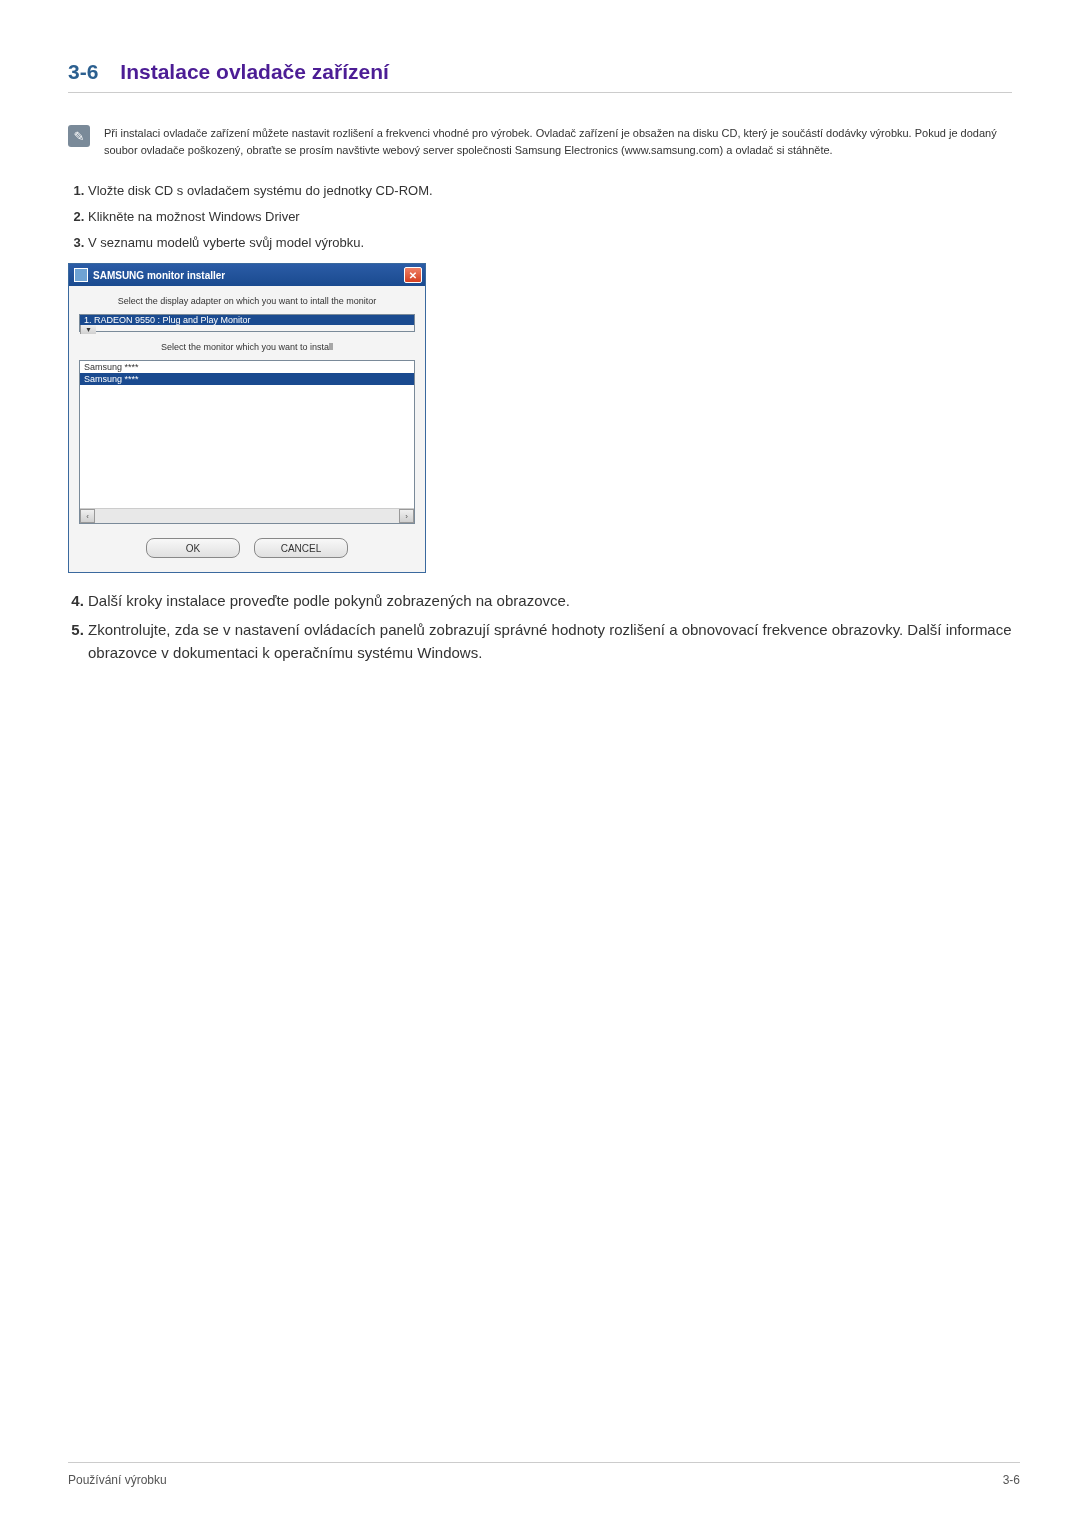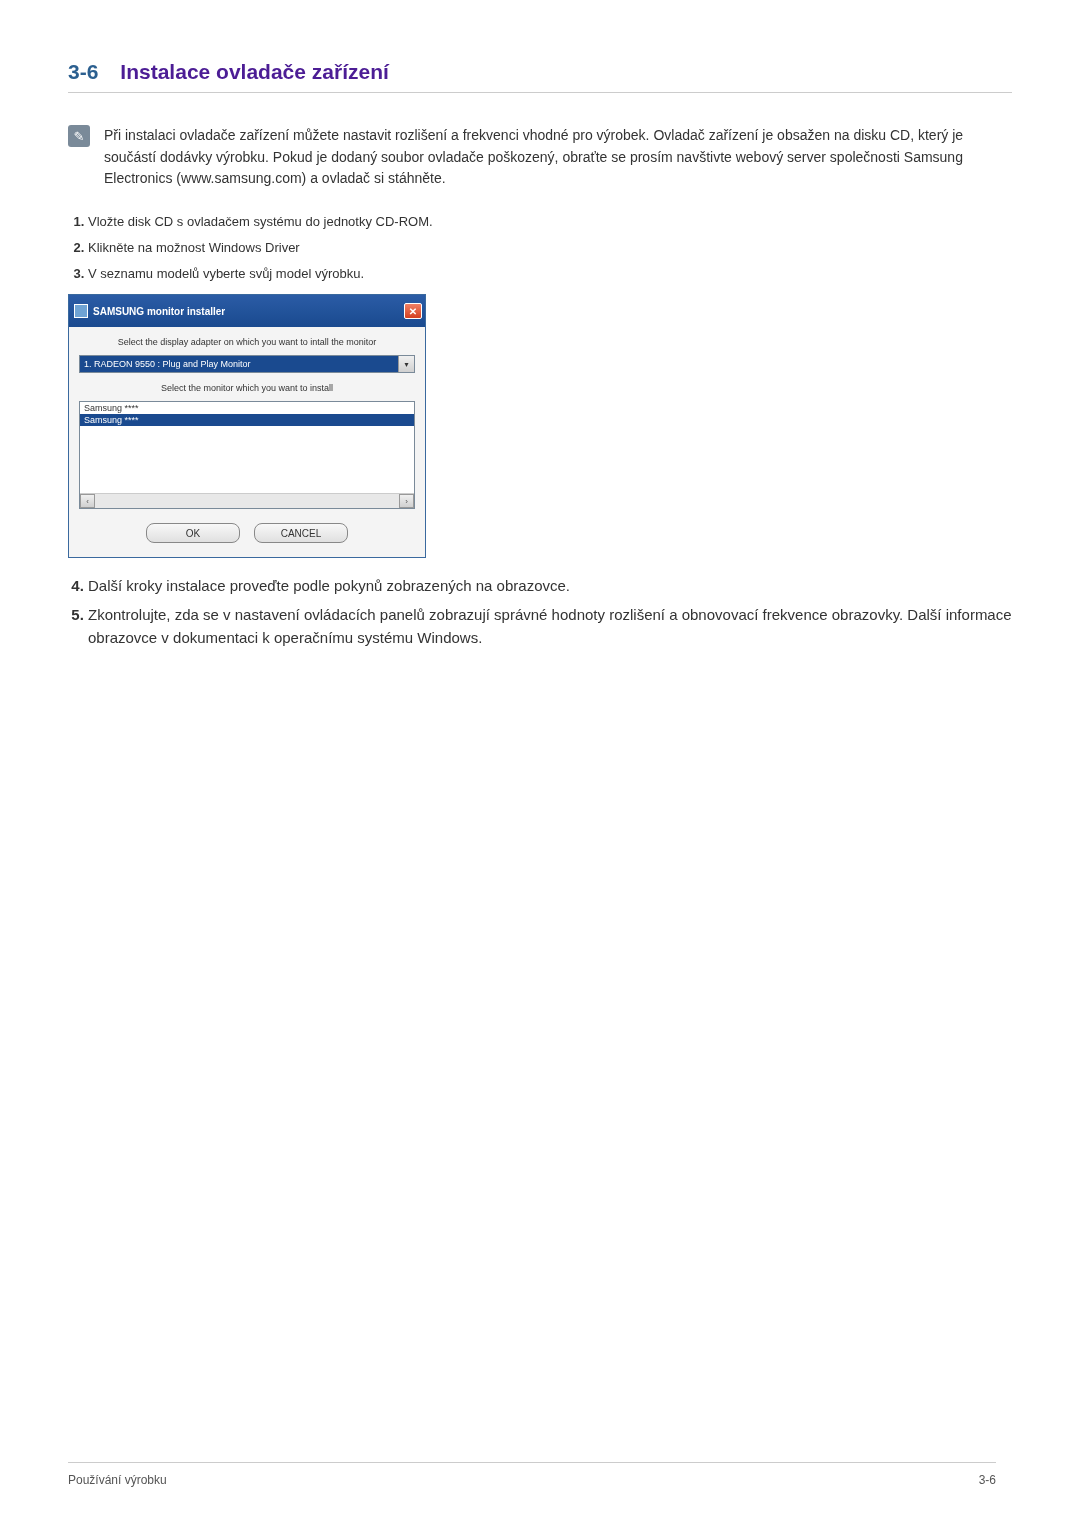--- a/index.html
+++ b/index.html
@@ -48,21 +48,21 @@
       background: #7a8a99;
       border-radius: 3px;
       flex-shrink: 0;
       display: flex;
       align-items: center;
       justify-content: center;
       color: #fff;
       font-size: 13px;
     }
     .note-text {
-      font-size: 14px;
+      font-size: 11px;
       line-height: 1.55;
       color: #333;
     }
     .num-list {
       padding-left: 20px;
       margin-bottom: 10px;
     }
     .num-list li {
       font-size: 13px;
       line-height: 1.6;
@@ -75,21 +75,21 @@
     .installer-window {
       border: 1px solid #3a699e;
       width: 358px;
       margin-left: 0px;
       margin-top: 10px;
       margin-bottom: 16px;
       background: #f4f4f4;
     }
     .installer-titlebar {
       background: linear-gradient(to bottom, #2b5ca6, #1a4a8f);
-      height: 32px;
+      height: 22px;
       display: flex;
       align-items: center;
       justify-content: space-between;
       padding: 0 3px 0 5px;
     }
     .installer-title-left {
       display: flex;
       align-items: center;
       gap: 5px;
     }
@@ -111,20 +111,21 @@
       font-size: 9px;
       text-align: center;
       color: #333;
       margin-bottom: 8px;
     }
     .installer-dropdown {
       display: flex;
       border: 1px solid #7a8a99;
       height: 18px;
       margin-bottom: 10px;
+      flex-direction: column;
     }
     .installer-dropdown-value {
       background: #1a4a8f;
       color: #fff;
       font-size: 9px;
       flex: 1;
       display: flex;
       align-items: center;
       padding-left: 4px;
     }
@@ -133,21 +134,21 @@
       background: linear-gradient(to bottom, #f0f0f0, #d0d0d0);
       border-left: 1px solid #999;
       display: flex;
       align-items: center;
       justify-content: center;
       font-size: 8px;
       color: #333;
     }
     .installer-listbox {
       border: 1px solid #7a8a99;
-      height: 108px;
+      height: 164px;
       background: #fff;
       display: flex;
       flex-direction: column;
       justify-content: space-between;
     }
     .installer-listbox-content {
       flex: 1;
       overflow: hidden;
     }
     .installer-list-item {
@@ -205,21 +206,21 @@
       font-size: 10px;
       font-weight: bold;
       display: flex;
       align-items: center;
       justify-content: center;
     }
     .footer {
       position: absolute;
       bottom: 40px;
       left: 68px;
-      right: 84px;
+      right: 60px;
       border-top: 1px solid #ccc;
       padding-top: 10px;
       display: flex;
       justify-content: space-between;
       font-size: 12px;
       color: #555;
     }
     .num-list-after {
       padding-left: 20px;
     }

